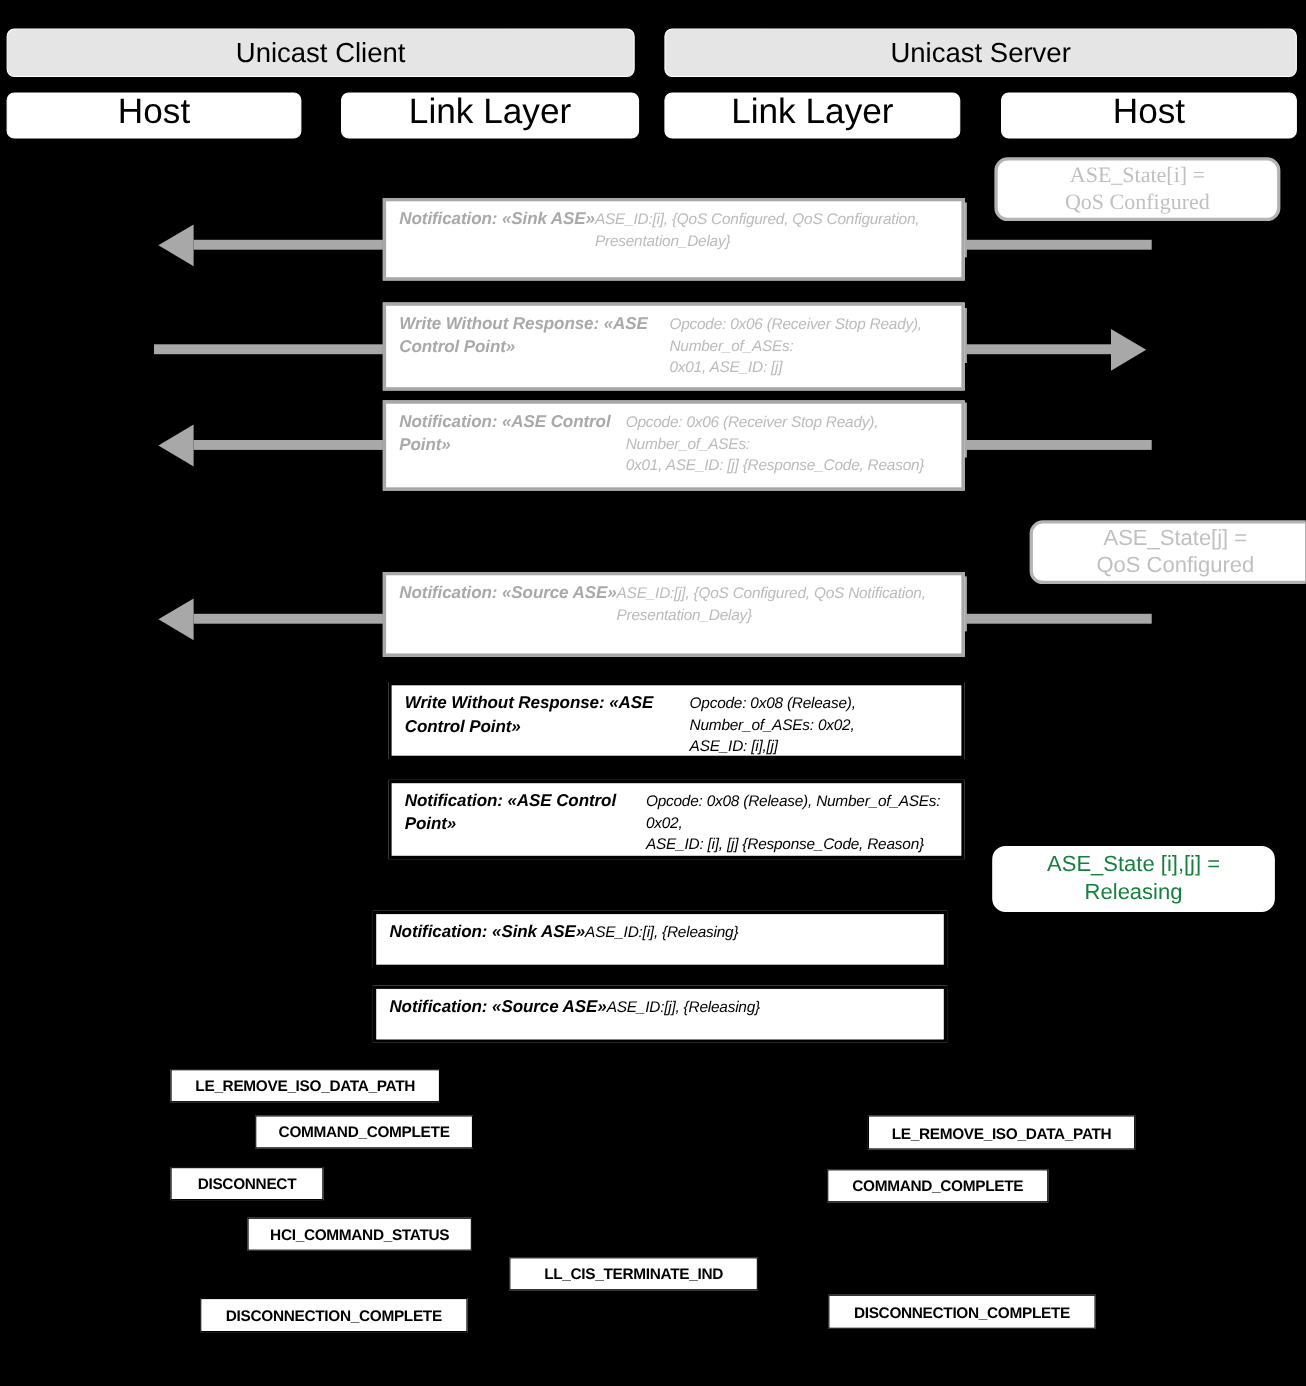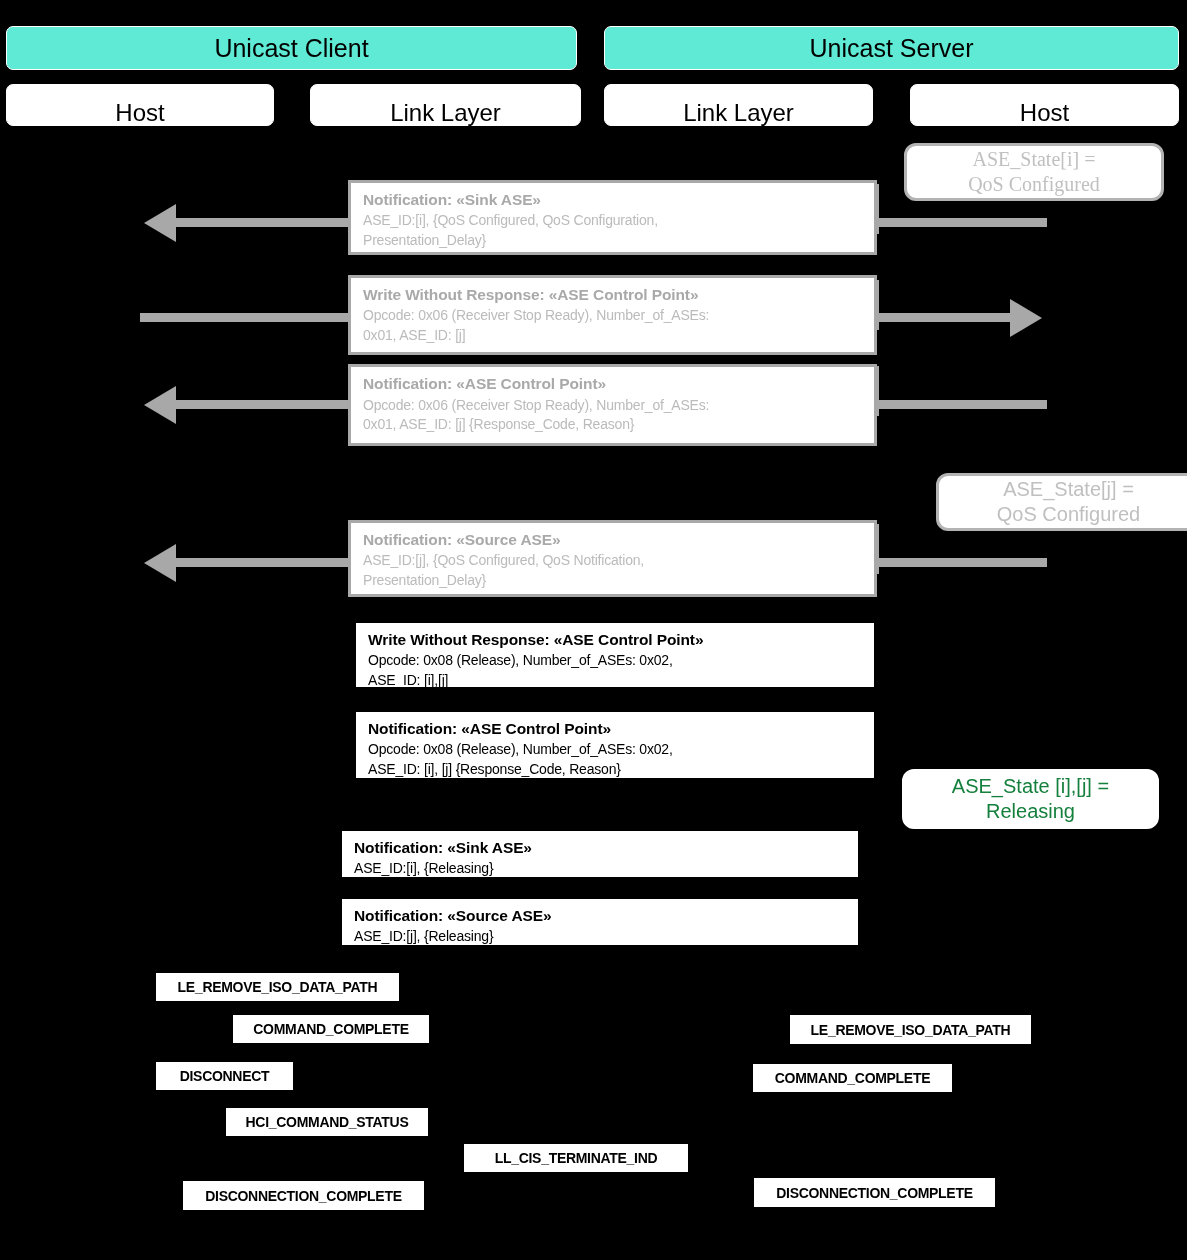--- a/index.html
+++ b/index.html
@@ -11,49 +11,50 @@
     width: 1187px;
     height: 1260px;
     position: relative;
     font-family: "Liberation Sans", sans-serif;
     overflow: hidden;
   }
   .abs { position: absolute; box-sizing: border-box; }
 
   
   .role-box {
-    background: #5eead4;
+    background: #e5e5e5;
     border: 1px solid #ffffff;
     border-radius: 7px;
     color: #000000;
     display: flex;
     align-items: center;
     justify-content: center;
     font-size: 25px;
     line-height: 1;
   }
   .layer-box {
     background: #ffffff;
     border: 1px solid #ffffff;
     border-radius: 7px;
     color: #000000;
     display: flex;
-    align-items: flex-end;
-    justify-content: center;
-    font-size: 24px;
+    align-items: flex-start;
+    justify-content: center;
+    font-size: 32px;
     line-height: 1;
   }
 
   
   .msg-box {
     background: #ffffff;
     display: flex;
-    flex-direction: column;
-    justify-content: space-between;
+    flex-direction: row;
+    justify-content: flex-start;
     padding: 7px 12px 8px 12px;
+    font-style: italic;
   }
   .msg-box .title {
     font-weight: bold;
     font-size: 15.5px;
     line-height: 1.35;
     letter-spacing: -0.1px;
   }
   .msg-box .body {
     font-size: 14px;
     line-height: 1.4;

